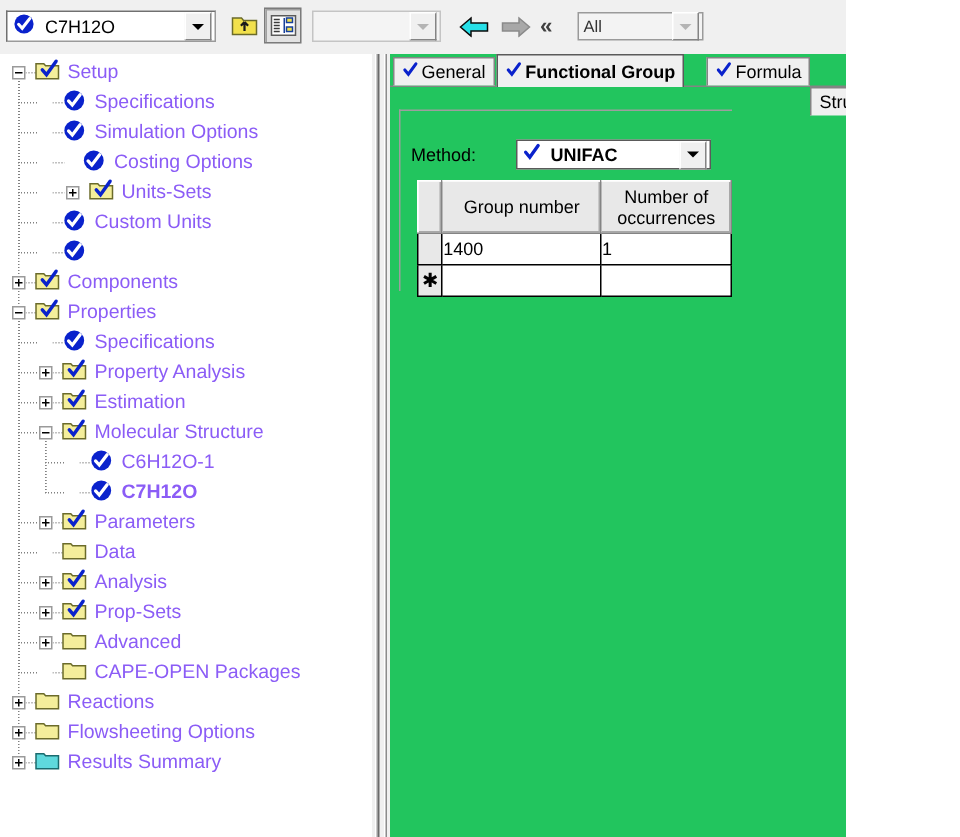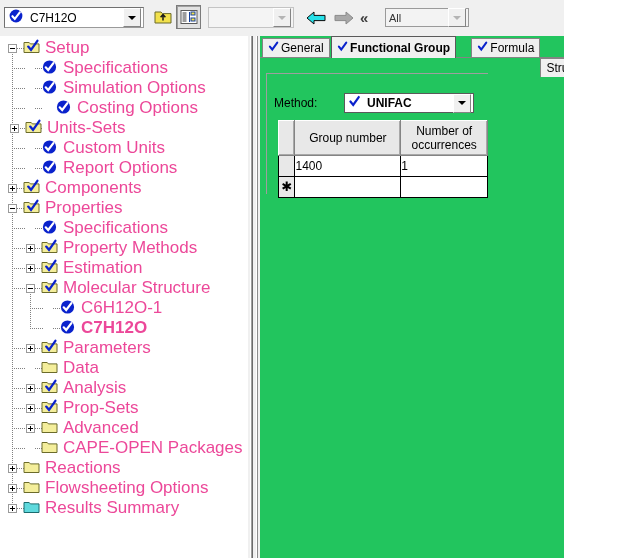--- a/index.html
+++ b/index.html
@@ -58,21 +58,21 @@
   .splitter{position:absolute;left:248px;top:36px;width:12px;height:522px;background:#f0f0f0;}
   .splitter .l1{position:absolute;left:2px;top:0;width:1px;height:522px;background:#ffffff;}
   .splitter .l2{position:absolute;left:3px;top:0;width:1px;height:522px;background:#9e9e9e;}
   .splitter .l3{position:absolute;left:4px;top:0;width:1px;height:522px;background:#6b6b6b;}
   .splitter .l4{position:absolute;left:8px;top:0;width:1px;height:522px;background:#ffffff;}
   .splitter .l5{position:absolute;left:9px;top:0;width:1px;height:522px;background:#8c8c8c;}
 
   
   .treepane{position:absolute;left:0;top:36px;width:248px;height:522px;background:#fff;overflow:hidden;}
   .tvrow{position:absolute;left:0;height:20px;display:flex;align-items:center;white-space:nowrap;}
-  .tvlabel{font-size:17px;line-height:20px;padding-left:5px;color:#ec4899;}
+  .tvlabel{font-size:13px;line-height:20px;padding-left:5px;color:#8b5cf6;}
   .tvlabel.sel{font-weight:bold;}
   .exp{
     width:9px;height:9px;box-sizing:border-box;border:1px solid #9a9a9a;background:#fff;
     position:relative;flex:0 0 auto;
   }
   .exp::before{content:"";position:absolute;left:1px;top:3px;width:5px;height:1px;background:#000;}
   .exp.plus::after{content:"";position:absolute;left:3px;top:1px;width:1px;height:5px;background:#000;}
   .expspace{width:9px;height:9px;flex:0 0 auto;}
   .ico{flex:0 0 auto;margin-left:6px;}
 
@@ -272,29 +272,29 @@
           <span class="tvlabel">Specifications</span>
         </div>
         <div class="tvrow" style="top: 42px; padding-left: 26px;">
           <span class="expspace"></span>
           <span class="ico"><svg width="17" height="16" viewBox="0 0 17 16">
               <circle cx="8.5" cy="8" r="6.6" fill="#0a22cc"></circle>
               <path d="M4.7 8.3 L7.2 11 L12.4 4.2" stroke="#fff" stroke-width="2.2" fill="none" stroke-linecap="round"></path>
             </svg></span>
           <span class="tvlabel">Simulation Options</span>
         </div>
-        <div class="tvrow" style="top: 62px; padding-left: 40px;">
+        <div class="tvrow" style="top: 62px; padding-left: 20px; margin-left: 19px;">
           <span class="expspace"></span>
           <span class="ico"><svg width="17" height="16" viewBox="0 0 17 16">
               <circle cx="8.5" cy="8" r="6.6" fill="#0a22cc"></circle>
               <path d="M4.7 8.3 L7.2 11 L12.4 4.2" stroke="#fff" stroke-width="2.2" fill="none" stroke-linecap="round"></path>
             </svg></span>
           <span class="tvlabel">Costing Options</span>
         </div>
-        <div class="tvrow" style="top: 82px; padding-left: 10px;">
+        <div class="tvrow" style="top: 82px; padding-left: 44px;">
           <span class="exp plus"></span>
           <span class="ico"><svg width="17" height="16" viewBox="0 0 17 16">
               <path d="M1 3.5 h5.2 l1.2 1.4 H16 V13.5 H1 Z" fill="#f4ee9b" stroke="#6b6b2a" stroke-width="1"></path>
               <path d="M5.2 7.6 L8.0 10.8 L14.4 1.8" stroke="#0a22cc" stroke-width="2.3" fill="none" stroke-linecap="round"></path>
             </svg></span>
           <span class="tvlabel">Units-Sets</span>
         </div>
         <div class="tvrow" style="top: 102px; padding-left: 26px;">
           <span class="expspace"></span>
           <span class="ico"><svg width="17" height="16" viewBox="0 0 17 16">
@@ -302,21 +302,20 @@
               <path d="M4.7 8.3 L7.2 11 L12.4 4.2" stroke="#fff" stroke-width="2.2" fill="none" stroke-linecap="round"></path>
             </svg></span>
           <span class="tvlabel">Custom Units</span>
         </div>
         <div class="tvrow" style="top: 122px; padding-left: 26px;">
           <span class="expspace"></span>
           <span class="ico"><svg width="17" height="16" viewBox="0 0 17 16">
               <circle cx="8.5" cy="8" r="6.6" fill="#0a22cc"></circle>
               <path d="M4.7 8.3 L7.2 11 L12.4 4.2" stroke="#fff" stroke-width="2.2" fill="none" stroke-linecap="round"></path>
             </svg></span>
-          <span class="tvlabel">Report Options</span>
         </div>
         <div class="tvrow" style="top: 142px; padding-left: 8px;">
           <span class="exp plus"></span>
           <span class="ico"><svg width="17" height="16" viewBox="0 0 17 16">
               <path d="M1 3.5 h5.2 l1.2 1.4 H16 V13.5 H1 Z" fill="#f4ee9b" stroke="#6b6b2a" stroke-width="1"></path>
               <path d="M5.2 7.6 L8.0 10.8 L14.4 1.8" stroke="#0a22cc" stroke-width="2.3" fill="none" stroke-linecap="round"></path>
             </svg></span>
           <span class="tvlabel">Components</span>
         </div>
         <div class="tvrow" style="top: 162px; padding-left: 8px;">
@@ -334,21 +333,21 @@
               <path d="M4.7 8.3 L7.2 11 L12.4 4.2" stroke="#fff" stroke-width="2.2" fill="none" stroke-linecap="round"></path>
             </svg></span>
           <span class="tvlabel">Specifications</span>
         </div>
         <div class="tvrow" style="top: 202px; padding-left: 26px;">
           <span class="exp plus"></span>
           <span class="ico"><svg width="17" height="16" viewBox="0 0 17 16">
               <path d="M1 3.5 h5.2 l1.2 1.4 H16 V13.5 H1 Z" fill="#f4ee9b" stroke="#6b6b2a" stroke-width="1"></path>
               <path d="M5.2 7.6 L8.0 10.8 L14.4 1.8" stroke="#0a22cc" stroke-width="2.3" fill="none" stroke-linecap="round"></path>
             </svg></span>
-          <span class="tvlabel">Property Methods</span>
+          <span class="tvlabel">Property Analysis</span>
         </div>
         <div class="tvrow" style="top: 222px; padding-left: 26px;">
           <span class="exp plus"></span>
           <span class="ico"><svg width="17" height="16" viewBox="0 0 17 16">
               <path d="M1 3.5 h5.2 l1.2 1.4 H16 V13.5 H1 Z" fill="#f4ee9b" stroke="#6b6b2a" stroke-width="1"></path>
               <path d="M5.2 7.6 L8.0 10.8 L14.4 1.8" stroke="#0a22cc" stroke-width="2.3" fill="none" stroke-linecap="round"></path>
             </svg></span>
           <span class="tvlabel">Estimation</span>
         </div>
         <div class="tvrow" style="top: 242px; padding-left: 26px;">

